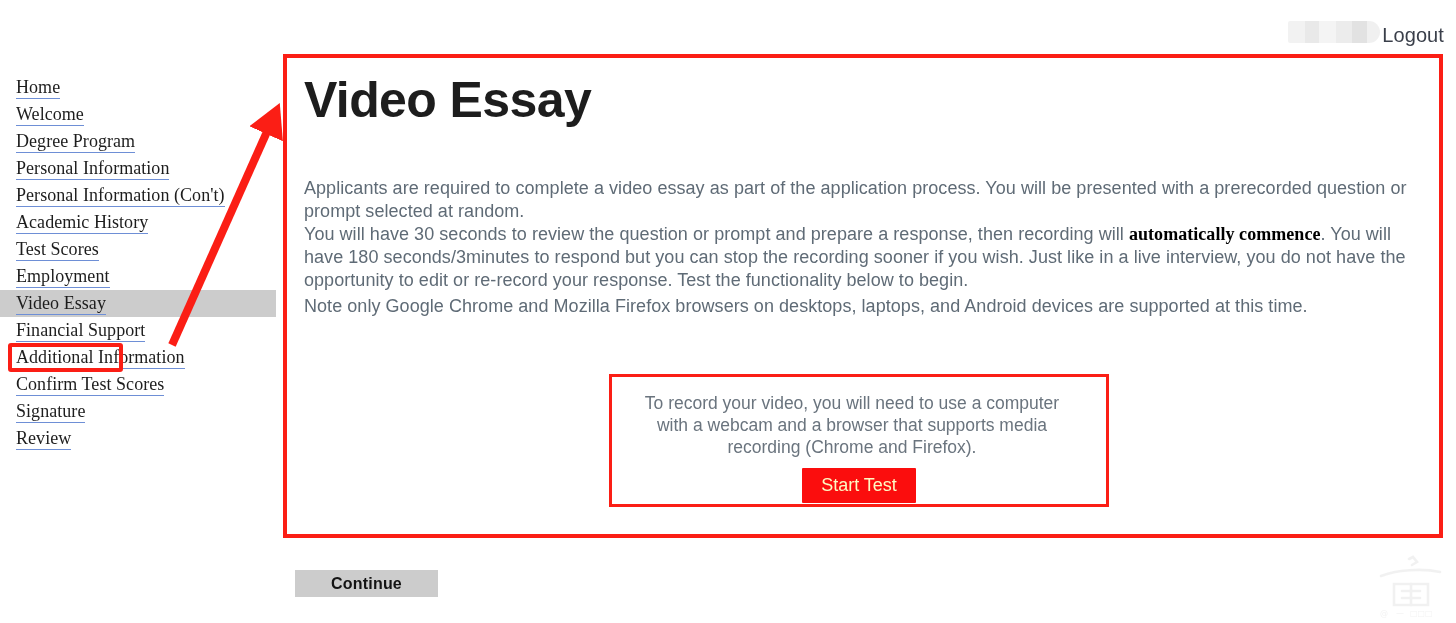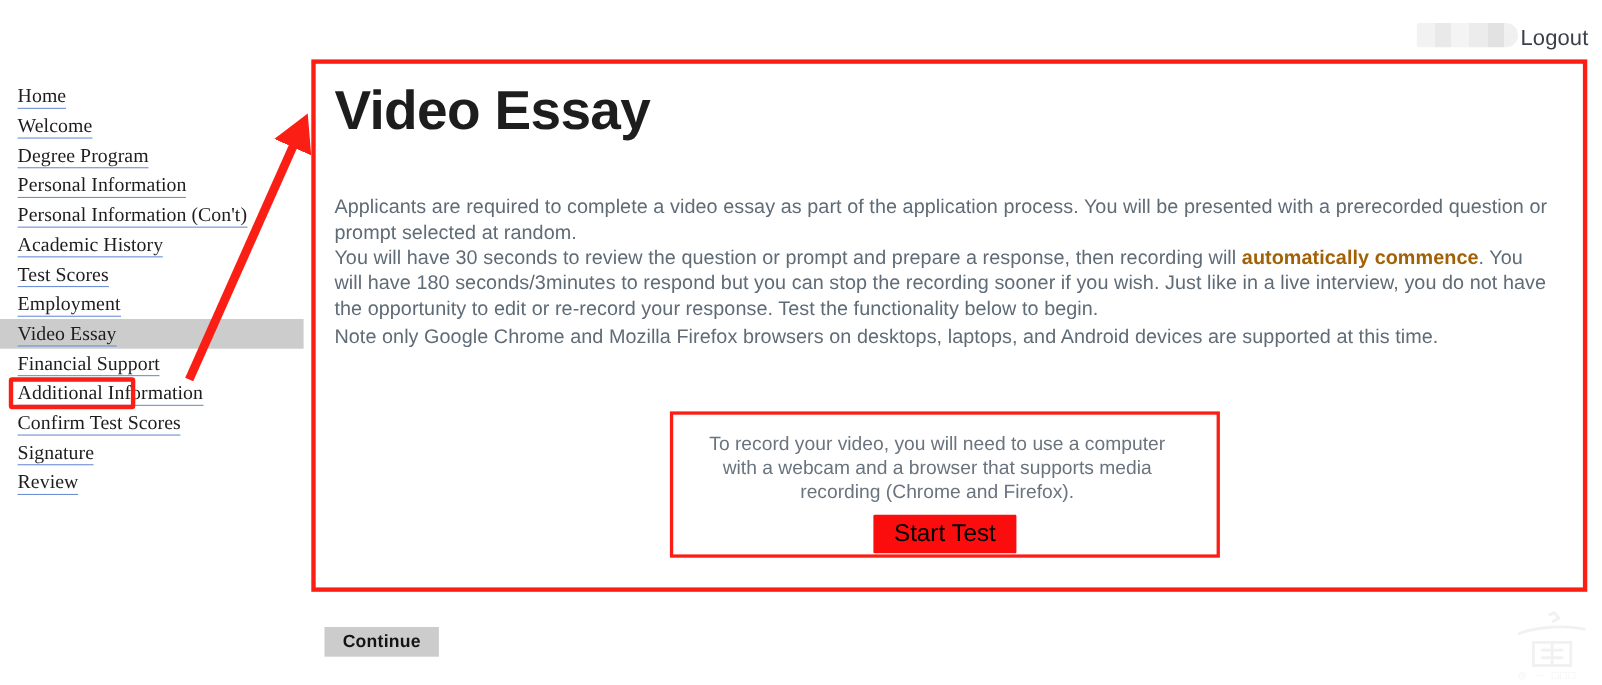--- a/index.html
+++ b/index.html
@@ -103,21 +103,21 @@
     width: 1110px;
     font-size: 18px;
     line-height: 23px;
     color: #5f6b76;
     margin: 0;
     letter-spacing: 0.05px;
   }
   #para-1 { top: 119px; }
   #para-2 { top: 165px; }
   #para-3 { top: 237px; }
-  .body-para b { color: #a16207; font-weight: 700; }
+  .body-para b { color: #000000; font-weight: 700; font-family: Liberation Serif, serif; }
 
   
   #notice-box {
     position: absolute;
     left: 322px;
     top: 316px;
     width: 500px;
     height: 133px;
     border: 3px solid #fb1e15;
     box-sizing: border-box;
@@ -128,37 +128,37 @@
     margin: 0;
     padding: 15px 36px 0 22px;
     font-size: 17.5px;
     line-height: 22px;
     color: #6a747e;
   }
   #start-test-button {
     display: inline-block;
     margin-top: 10px;
     background: #fb0d0d;
-    color: #000000;
+    color: #fef9c3;
     border: none;
-    font-size: 22px;
+    font-size: 18px;
     font-family: "Liberation Sans", sans-serif;
     font-weight: 400;
     padding: 6px 19px 7px 19px;
     line-height: 22px;
     cursor: pointer;
     border-radius: 1px;
   }
 
   
   #continue-button {
     position: absolute;
     left: 295px;
     top: 570px;
-    width: 104px;
+    width: 143px;
     height: 27px;
     background: #cccccc;
     border: none;
     color: #141414;
     font-family: "Liberation Sans", sans-serif;
     font-size: 16px;
     font-weight: 700;
     cursor: pointer;
     letter-spacing: 0.2px;
   }

